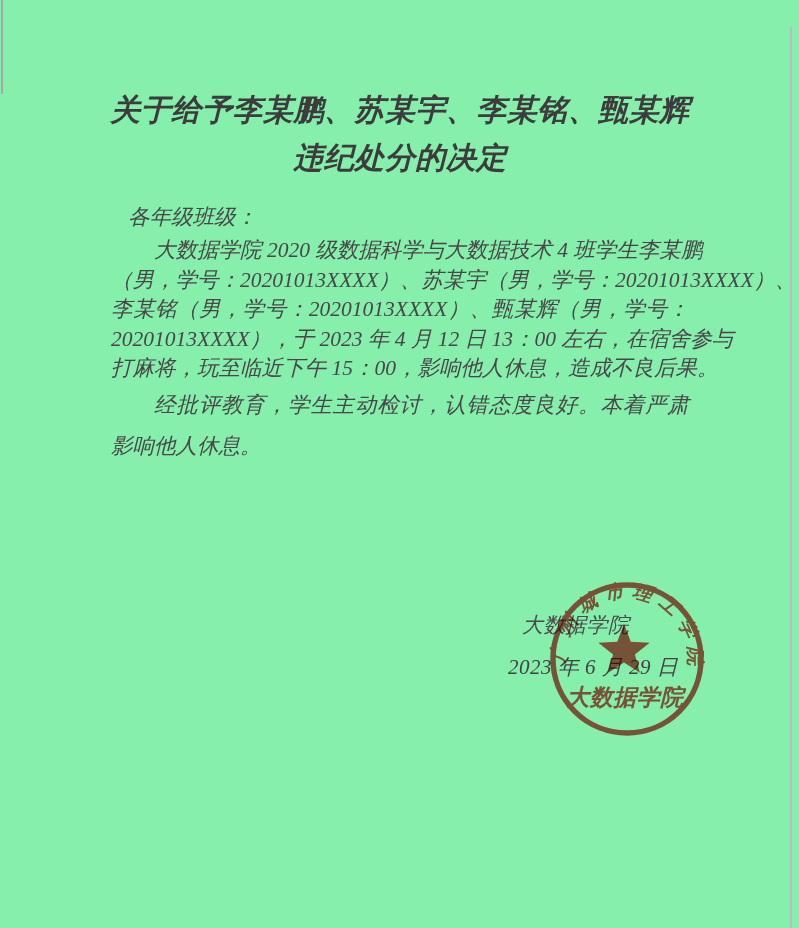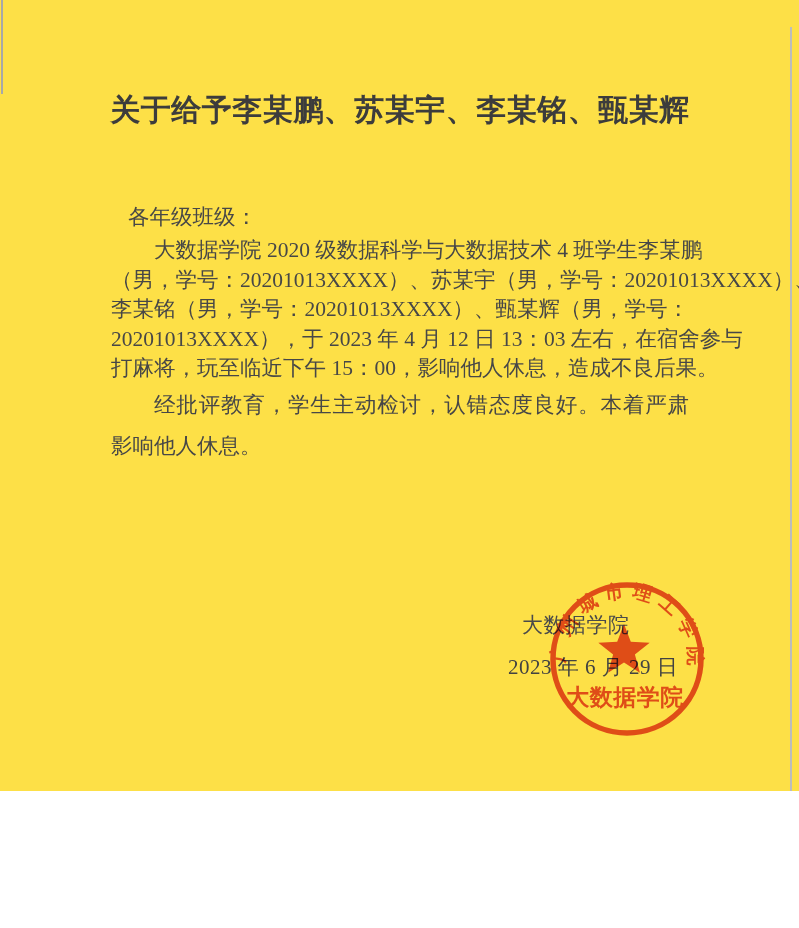--- a/index.html
+++ b/index.html
@@ -1,22 +1,23 @@
 <!DOCTYPE html>
 <html><head>
 <meta charset="utf-8">
 <style>
   html,body{margin:0;padding:0;background:#ffffff;}
   .page{
     position:relative;
-    width:799px;height:791px;
-    background:#fde047;
+    width:799px;height:928px;
+    background:#86efac;
     overflow:hidden;
     font-family:"Liberation Serif","DejaVu Serif",serif;
     color:#454545;
+    font-style:italic;
   }
   
   .edge-left{position:absolute;left:1px;top:0;width:2px;height:94px;background:#a8a8a8;}
   .edge-right{position:absolute;left:790px;top:27px;width:2px;height:901px;background:#bcbcbc;}
 
   .title{
     position:absolute;left:60px;top:86px;width:680px;
     text-align:center;font-size:30px;font-weight:bold;color:#3c3c3c;
     line-height:48px;letter-spacing:0.5px;
   }
@@ -59,29 +60,30 @@
 </head>
 <body>
 
 <div class="page">
 
   <div class="edge-left"></div>
   <div class="edge-right"></div>
 
   <div class="title">
     <div>关于给予李某鹏、苏某宇、李某铭、甄某辉</div>
+    <div>违纪处分的决定</div>
   </div>
 
   <div class="salutation">各年级班级：</div>
 
   <div class="para para-1">
     <div class="line indent">大数据学院 2020 级数据科学与大数据技术 4 班学生李某鹏</div>
     <div class="line">（男，学号：20201013XXXX）、苏某宇（男，学号：20201013XXXX）、</div>
     <div class="line">李某铭（男，学号：20201013XXXX）、甄某辉（男，学号：</div>
-    <div class="line">20201013XXXX），于 2023 年 4 月 12 日 13：03 左右，在宿舍参与</div>
+    <div class="line">20201013XXXX），于 2023 年 4 月 12 日 13：00 左右，在宿舍参与</div>
     <div class="line">打麻将，玩至临近下午 15：00，影响他人休息，造成不良后果。</div>
   </div>
 
   <div class="para para-2">
     <div class="line indent">经批评教育，学生主动检讨，认错态度良好。本着严肃</div>
     <div class="line">影响他人休息。</div>
   </div>
 
   <div class="signature">大数据学院</div>
   <div class="docdate">2023 年 6 月 29 日</div>

